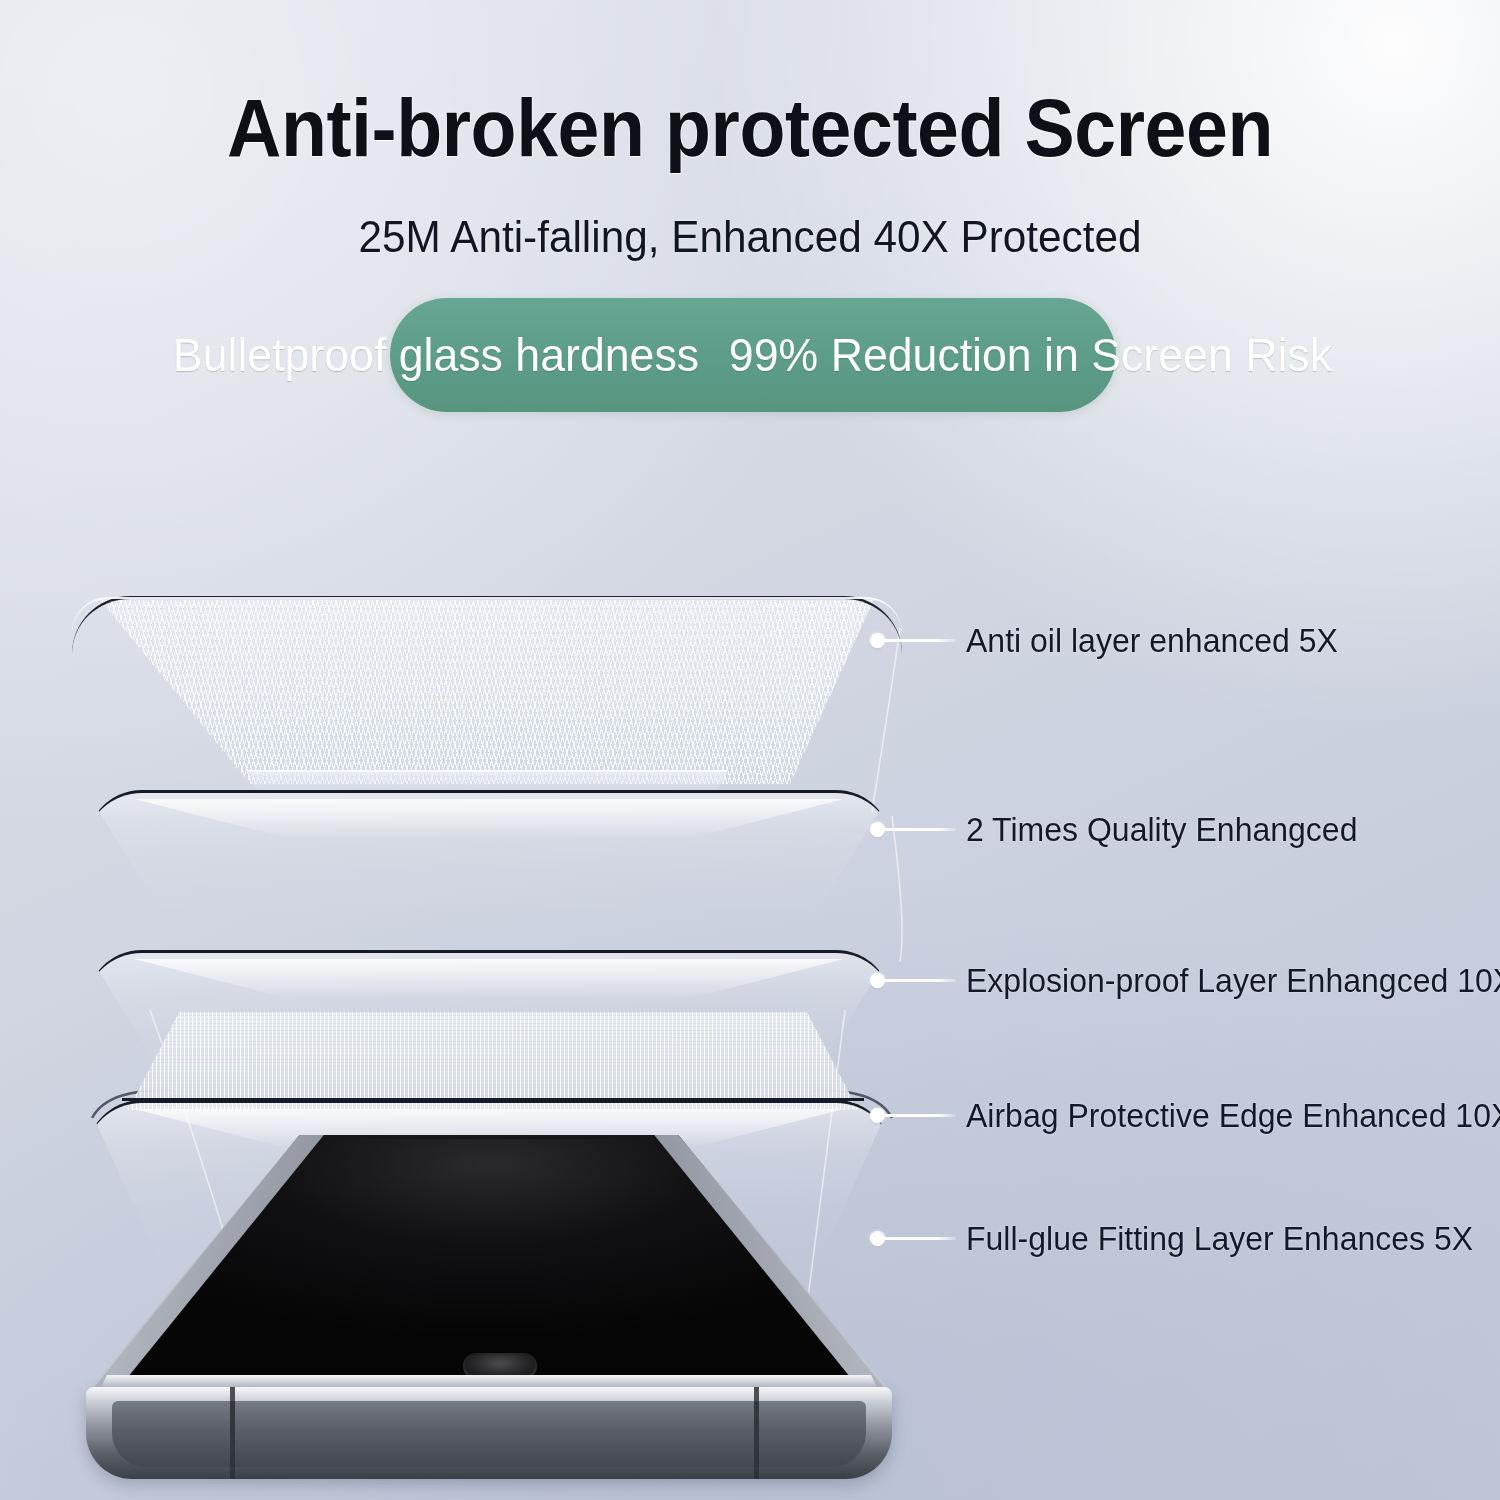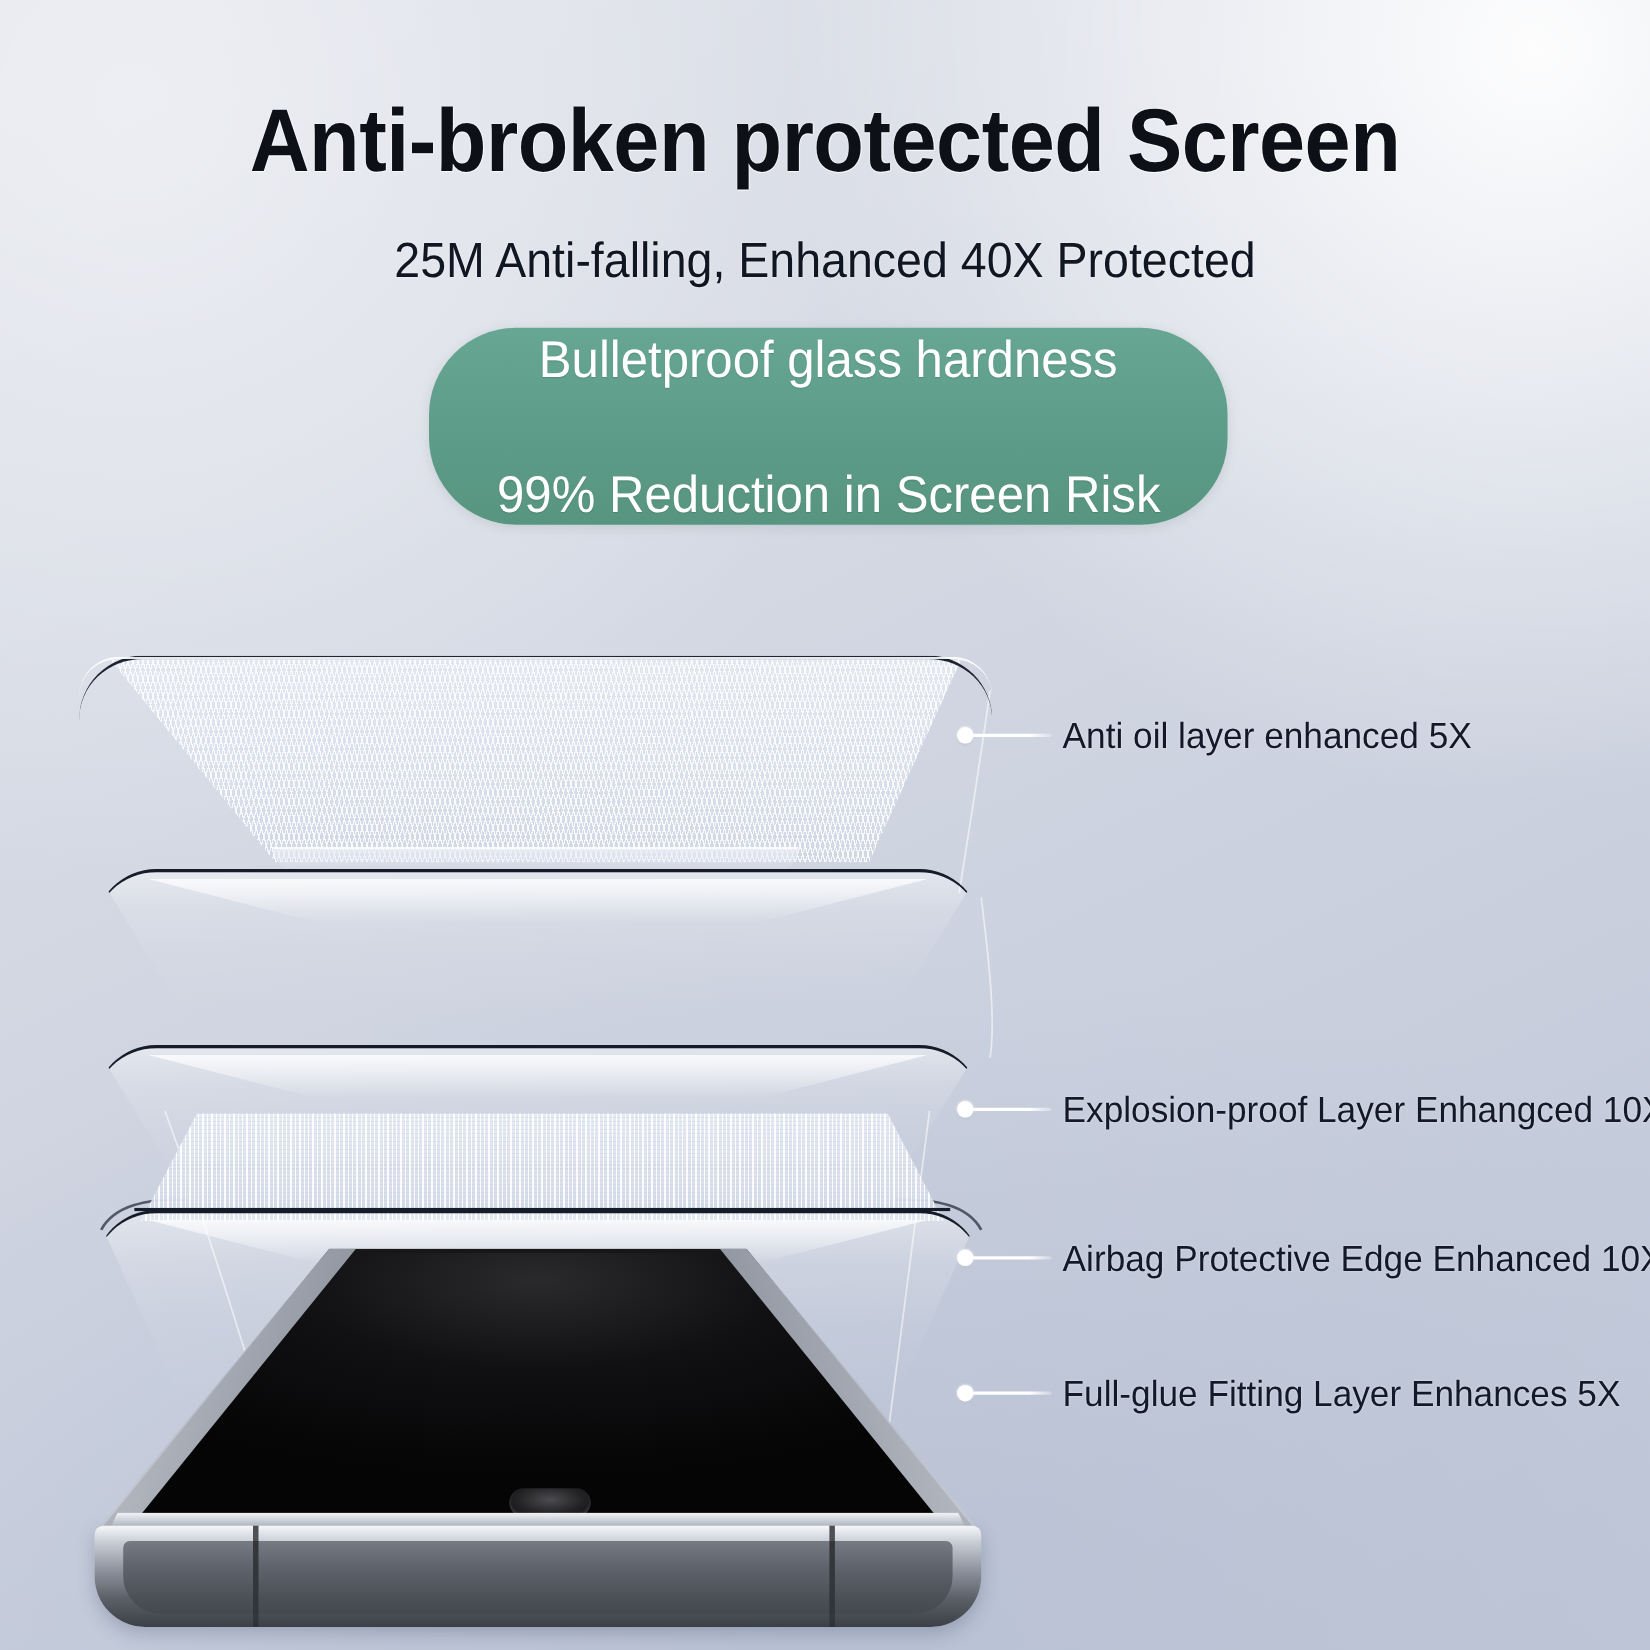--- a/index.html
+++ b/index.html
@@ -31,24 +31,24 @@
     position:absolute;left:0;top:214px;width:1500px;text-align:center;
     font-family:"Liberation Sans Narrow","Liberation Sans",sans-serif;
     font-weight:400;font-size:45px;line-height:1.0;color:#111722;
     transform:scaleX(0.94);transform-origin:50% 50%;
     text-shadow:0 0 2px rgba(255,255,255,.85);
     white-space:nowrap;
   }
 
   
   .badge{
-    position:absolute;left:390px;top:298px;width:726px;height:179px;
+    position:absolute;left:390px;top:298px;width:726px;height:114px;
     background:linear-gradient(180deg,#67a692 0%,#5e9d89 48%,#579581 100%);
     border-radius:79px;
-    display:flex;flex-direction:column;align-items:center;justify-content:space-between;
+    display:flex;flex-direction:row;align-items:center;justify-content:center;
     box-shadow:0 2px 10px rgba(90,120,110,.18);
   }
   .badge-line{
     font-family:"Liberation Sans Narrow","Liberation Sans",sans-serif;
     font-size:47px;line-height:1.22;color:#ffffff;font-weight:400;
     transform:scaleX(0.95);white-space:nowrap;
     text-shadow:0 1px 1px rgba(40,80,68,.25);
   }
 
   
@@ -175,21 +175,21 @@
   }
   .ant-l{left:144px;}
   .ant-r{left:668px;}
   .phone-shadow{
     position:absolute;left:96px;top:1440px;width:790px;height:46px;
     background:radial-gradient(ellipse 50% 50% at 50% 50%, rgba(120,130,155,.40) 0%, rgba(120,130,155,0) 72%);
     filter:blur(6px);
   }
 
   
-  .callout{position:absolute;display:flex;align-items:center;height:46px;margin-top:28px;}
+  .callout{position:absolute;display:flex;align-items:center;height:46px;}
   .dot{
     width:15px;height:15px;border-radius:50%;
     background:#ffffff;flex:0 0 auto;
     box-shadow:0 0 3px rgba(255,255,255,.9),0 1px 2px rgba(90,100,120,.35);
   }
   .lead{
     width:72px;height:3px;flex:0 0 auto;margin-left:-1px;
     background:linear-gradient(90deg,#ffffff 0%,#ffffff 72%,rgba(255,255,255,.25) 100%);
     border-radius:2px;
   }
@@ -273,20 +273,25 @@
       <div class="ant ant-r"></div>
     </div>
   </div>
 
   <div class="callout c1">
     <span class="dot"></span>
     <span class="lead"></span>
     <span class="lbl">Anti oil layer enhanced 5X</span>
   </div>
 
+  <div class="callout c2">
+    <span class="dot"></span>
+    <span class="lead"></span>
+    <span class="lbl">2 Times Quality Enhangced</span>
+  </div>
 
   <div class="callout c3">
     <span class="dot"></span>
     <span class="lead"></span>
     <span class="lbl">Explosion-proof Layer Enhangced 10X</span>
   </div>
 
   <div class="callout c4">
     <span class="dot"></span>
     <span class="lead"></span>

